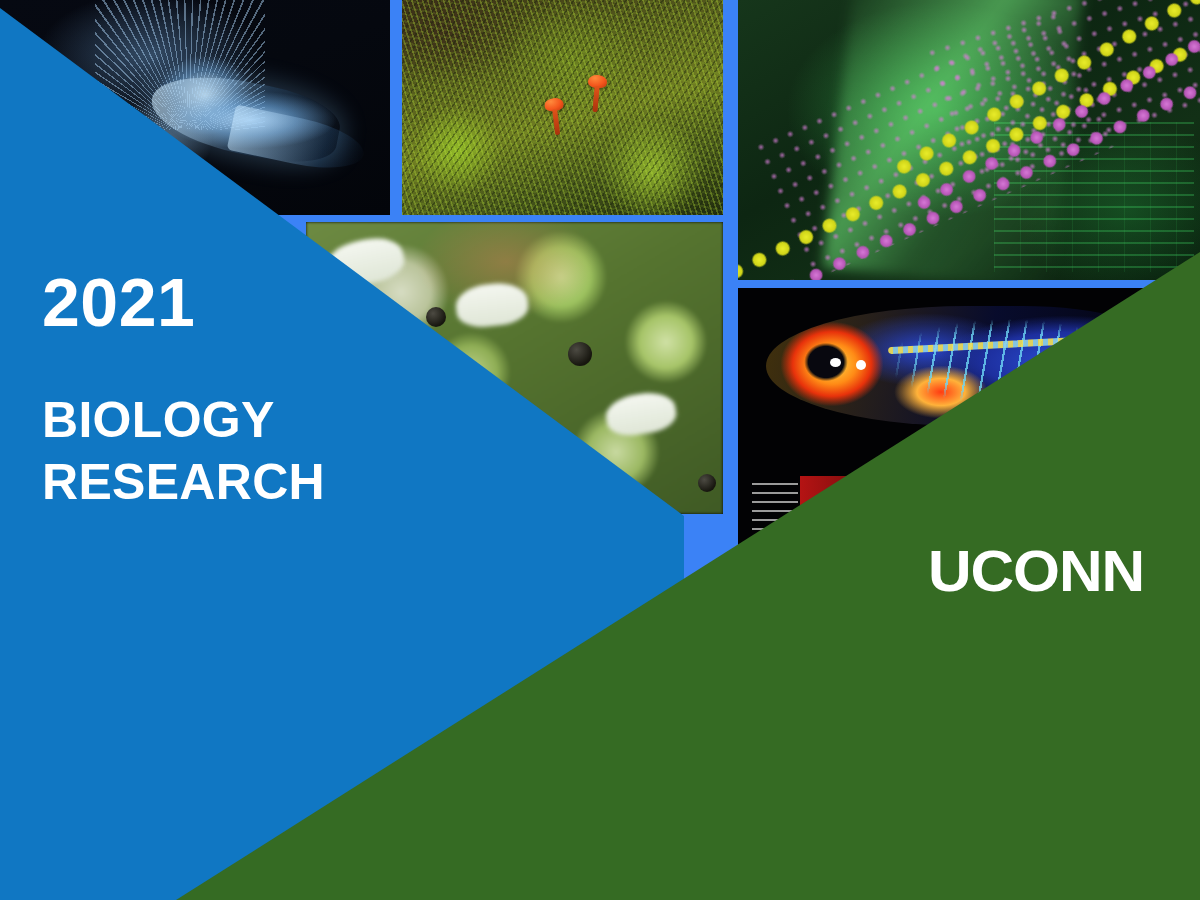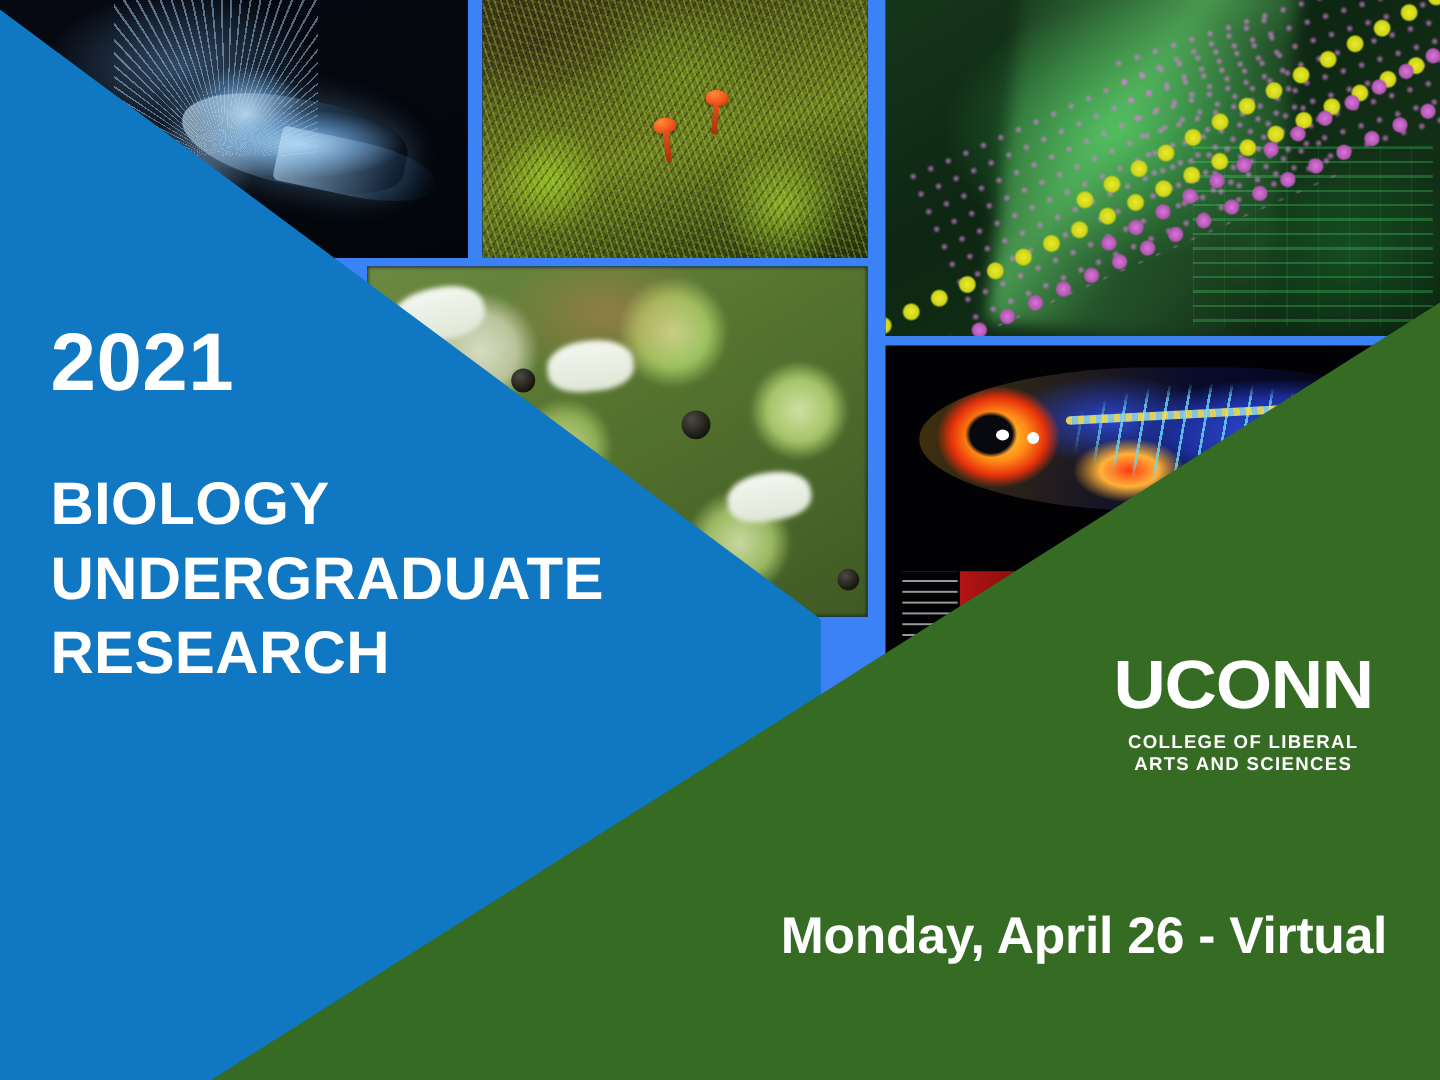--- a/index.html
+++ b/index.html
@@ -360,29 +360,23 @@
     <svg viewBox="0 0 1200 900" xmlns="http://www.w3.org/2000/svg">
       <polygon id="blue-wedge" points="0,8 684,516 684,900 0,900" fill="#1077C3"></polygon>
       <polygon id="green-wedge" points="1200,252 1200,900 176,900" fill="#356B23"></polygon>
     </svg>
   </div>
 
   <div class="txt" id="year-heading">2021</div>
 
   <div class="txt" id="symposium-title">
     <span>BIOLOGY</span>
-    <span>UNDERGRADUATE</span>
     <span>RESEARCH</span>
   </div>
 
   <div id="uconn-logo">
     <span id="uconn-wordmark">UCONN</span>
-    <span id="uconn-tagline">
-      <span>COLLEGE OF LIBERAL</span>
-      <span>ARTS AND SCIENCES</span>
-    </span>
   </div>
 
   <div id="event-details">
-    <span>Monday, April 26 - Virtual</span>
   </div>
 
 </div>
 
 </body></html>

